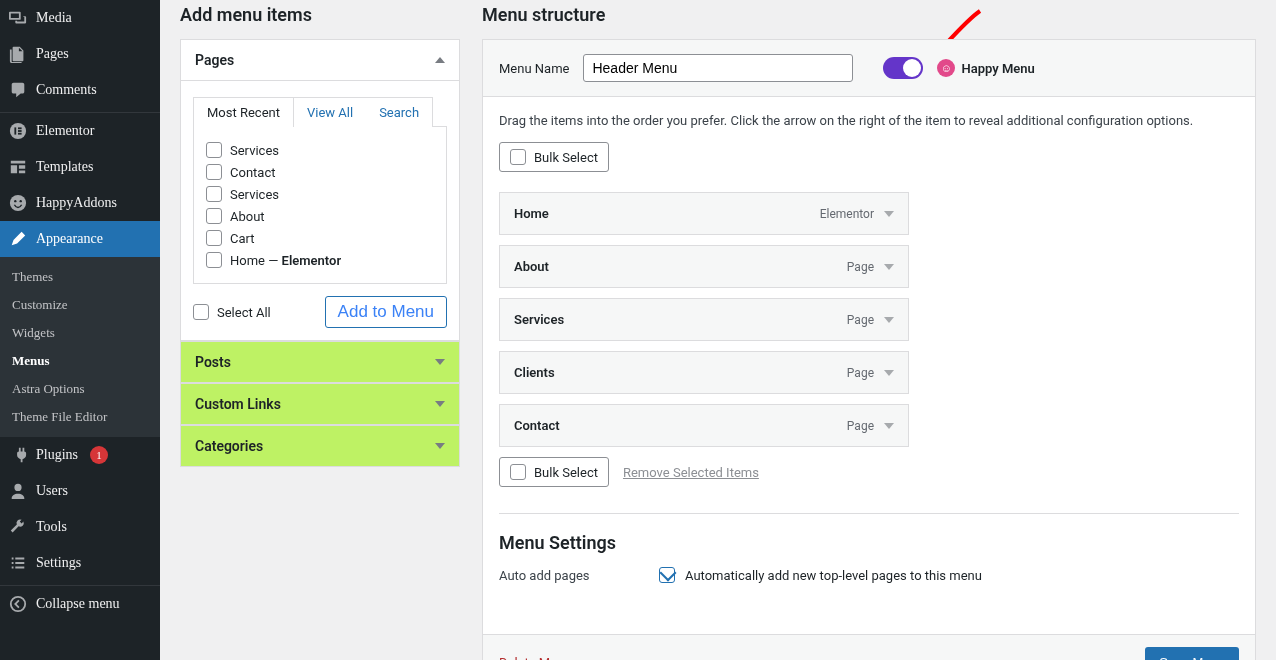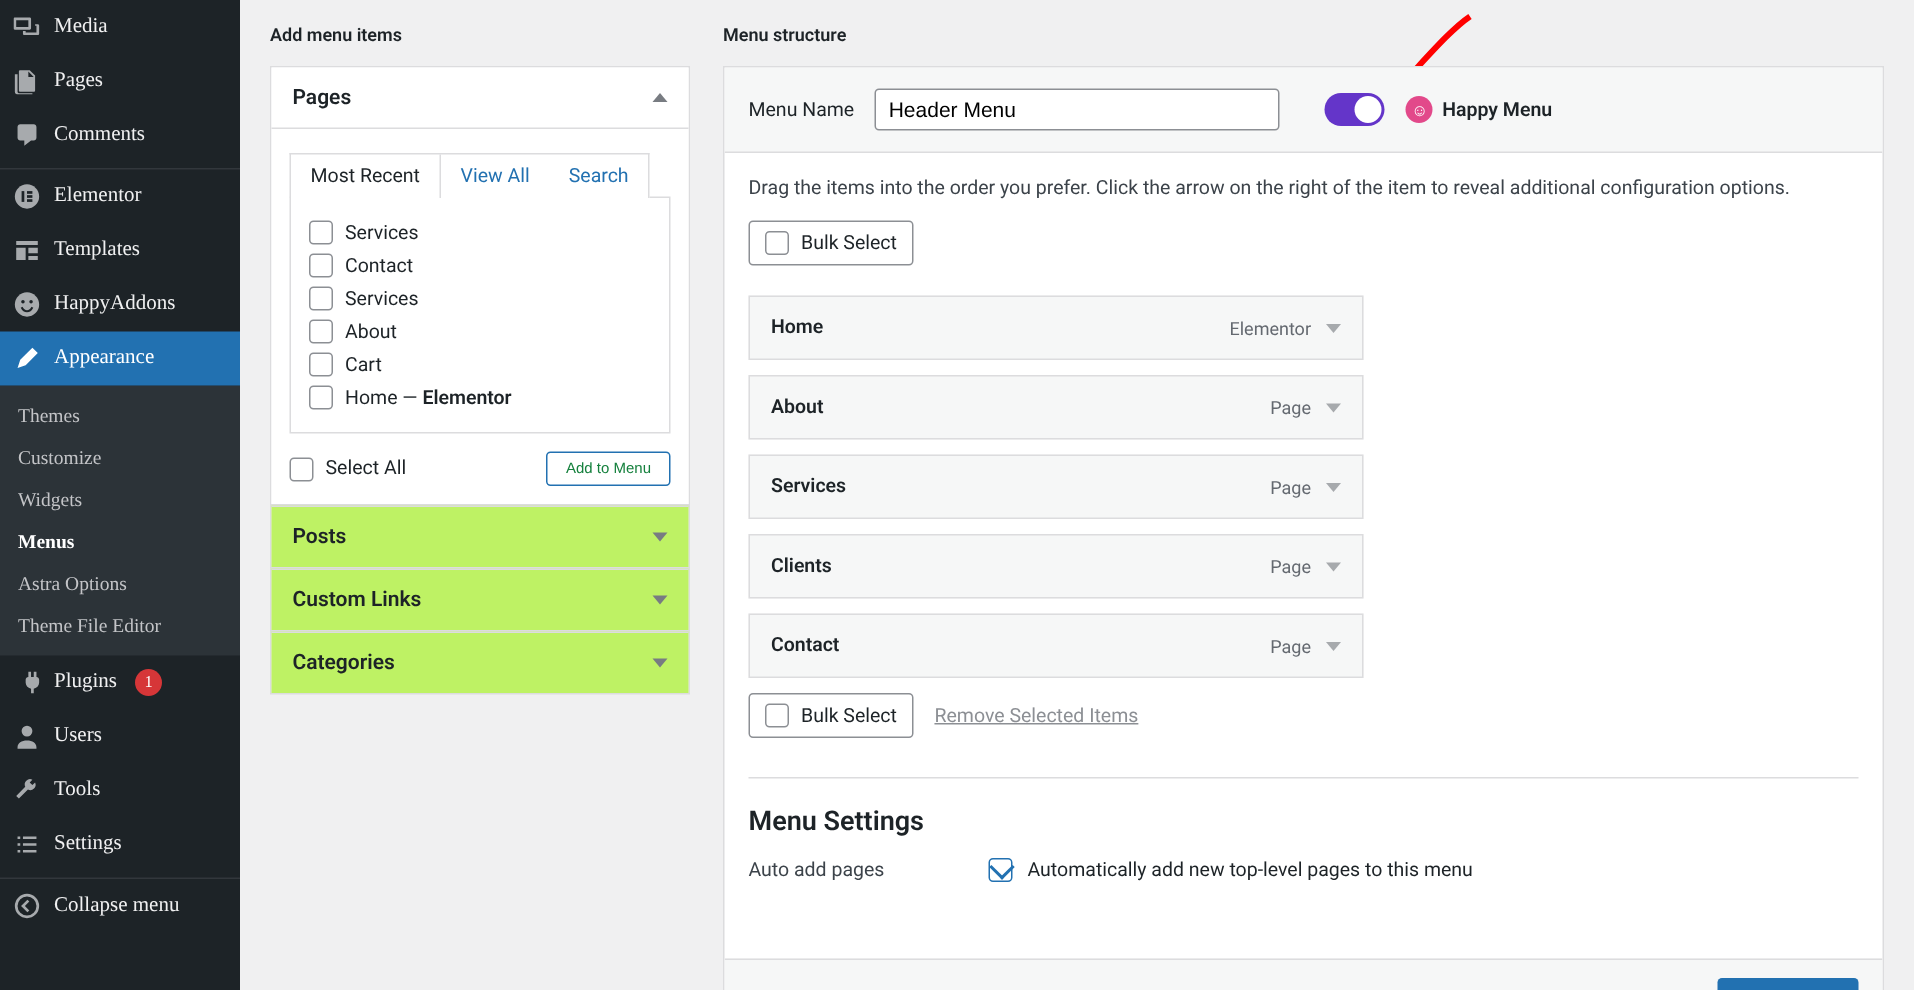--- a/index.html
+++ b/index.html
@@ -95,23 +95,23 @@
     display: flex;
     gap: 22px;
     padding: 0 20px 0 20px;
     position: relative;
     overflow: hidden;
   }
   .col-left { width: 280px; flex-shrink:0; }
   .col-right { flex: 1; min-width: 0; position: relative; }
 
   h2.section-title {
-    font-size: 12px;
+    font-size: 18px;
     font-weight: 600;
-    margin: 16px 0 14px;
+    margin: 4px 0 14px;
     color: #1d2327;
   }
 
   
   .accordion {
     border: 1px solid #dcdcde;
     background: #fff;
     margin-bottom: -1px;
   }
   .accordion .ac-head {
@@ -174,25 +174,25 @@
     display: flex;
     justify-content: space-between;
     align-items: center;
     padding-top: 12px;
   }
   .ac-foot .select-all {
     display: flex; align-items: center; gap: 8px;
   }
   .btn-outline {
     border: 1px solid #2271b1;
-    color: #15803d;
+    color: #3b82f6;
     background: #fff;
     padding: 5px 12px;
     border-radius: 3px;
-    font-size: 10px;
+    font-size: 17px;
     cursor: pointer;
   }
   .tri-down {
     width: 0; height:0;
     border-left: 5px solid transparent;
     border-right: 5px solid transparent;
     border-top: 6px solid #787c82;
   }
   .tri-up {
     width: 0; height:0;

